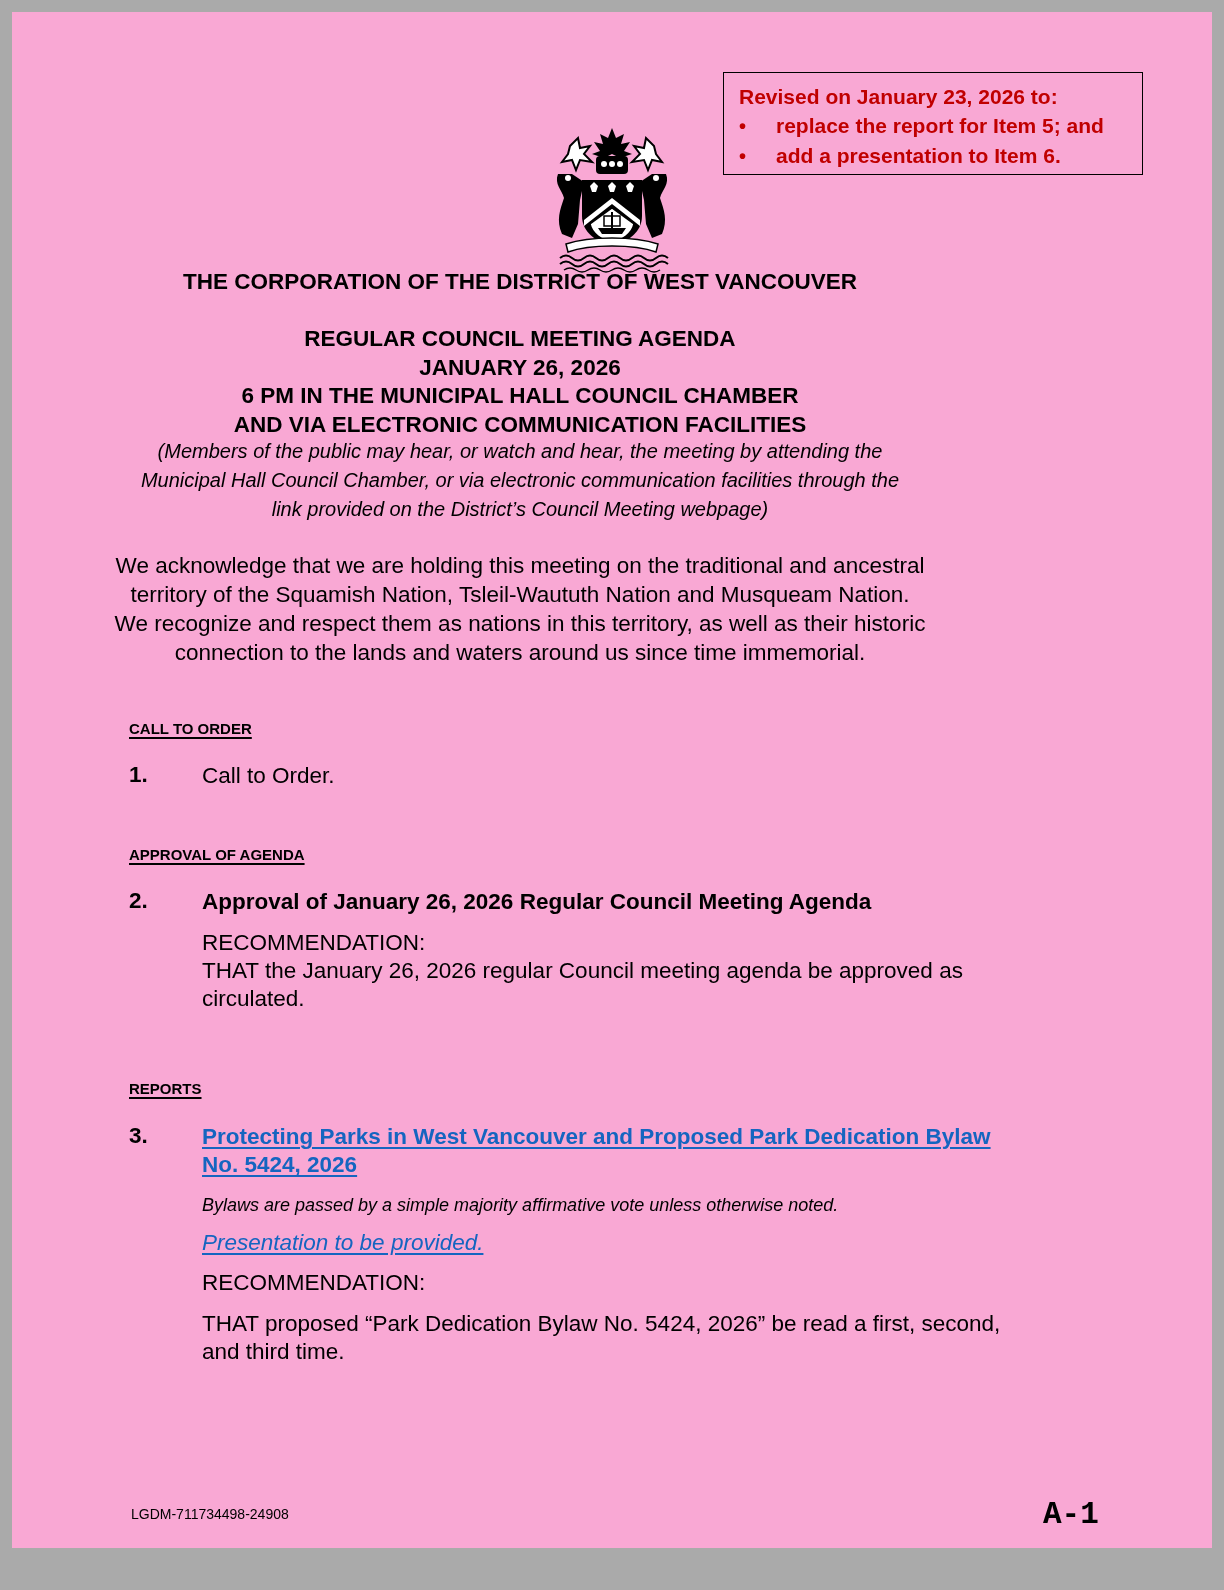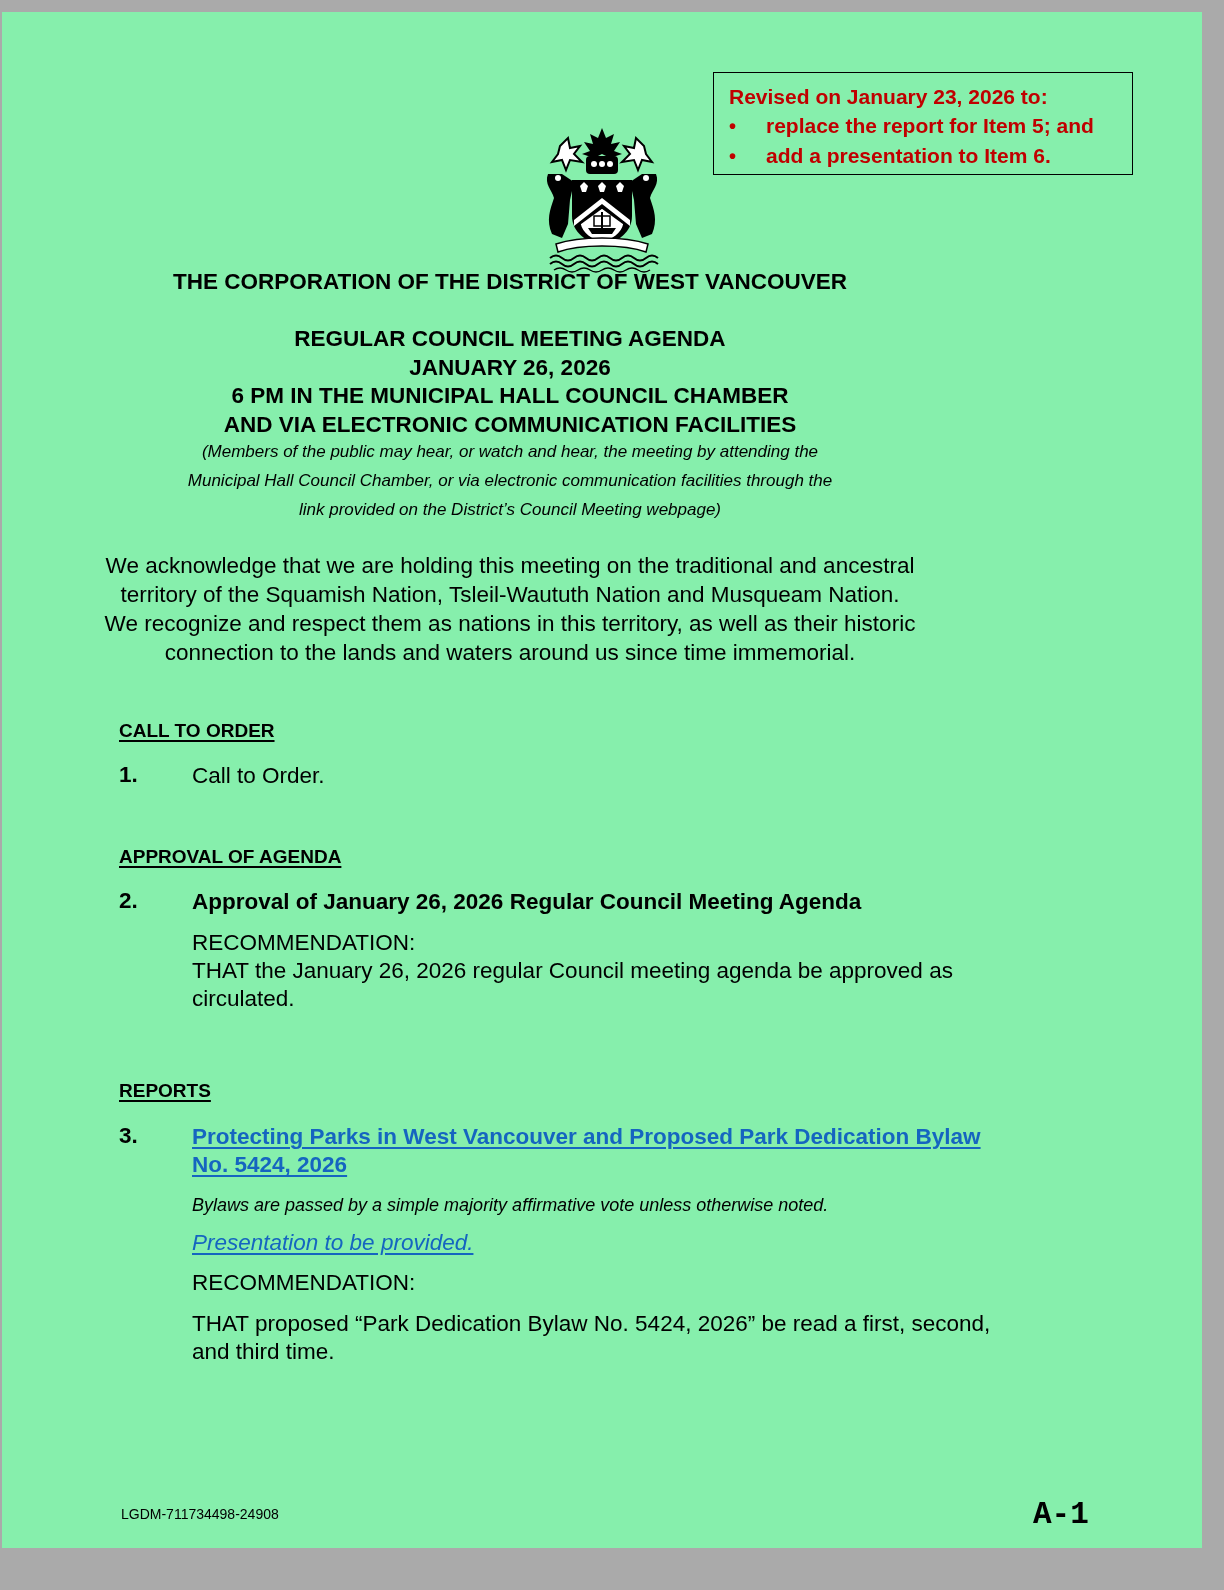--- a/index.html
+++ b/index.html
@@ -10,25 +10,25 @@
       width: 1224px;
       height: 1590px;
       background: #aaaaaa;
       position: relative;
       overflow: hidden;
       font-family: "Liberation Sans", sans-serif;
       color: #000;
     }
     .page {
       position: absolute;
-      left: 2px;
+      left: 12px;
       top: 12px;
       width: 1200px;
       height: 1536px;
-      background: #86efac;
+      background: #f9a8d4;
     }
     .revision-box {
       position: absolute;
       left: 711px;
       top: 60px;
       width: 420px;
       height: 103px;
       border: 1.5px solid #000;
       box-sizing: border-box;
       color: #c00000;
@@ -67,33 +67,33 @@
     }
     .agenda-head {
       top: 313px;
       font-weight: bold;
       font-size: 22.5px;
       line-height: 28.5px;
     }
     .public-note {
       top: 425px;
       font-style: italic;
-      font-size: 17px;
+      font-size: 20px;
       line-height: 29px;
     }
     .acknowledge {
       top: 539px;
       font-size: 22.5px;
       line-height: 29px;
     }
     .section-head {
       position: absolute;
       left: 117px;
       font-weight: bold;
-      font-size: 19px;
+      font-size: 15px;
       text-decoration: underline;
       text-decoration-thickness: 2px;
       text-underline-offset: 3px;
     }
     .item-num {
       position: absolute;
       left: 117px;
       font-weight: bold;
       font-size: 22.5px;
     }

